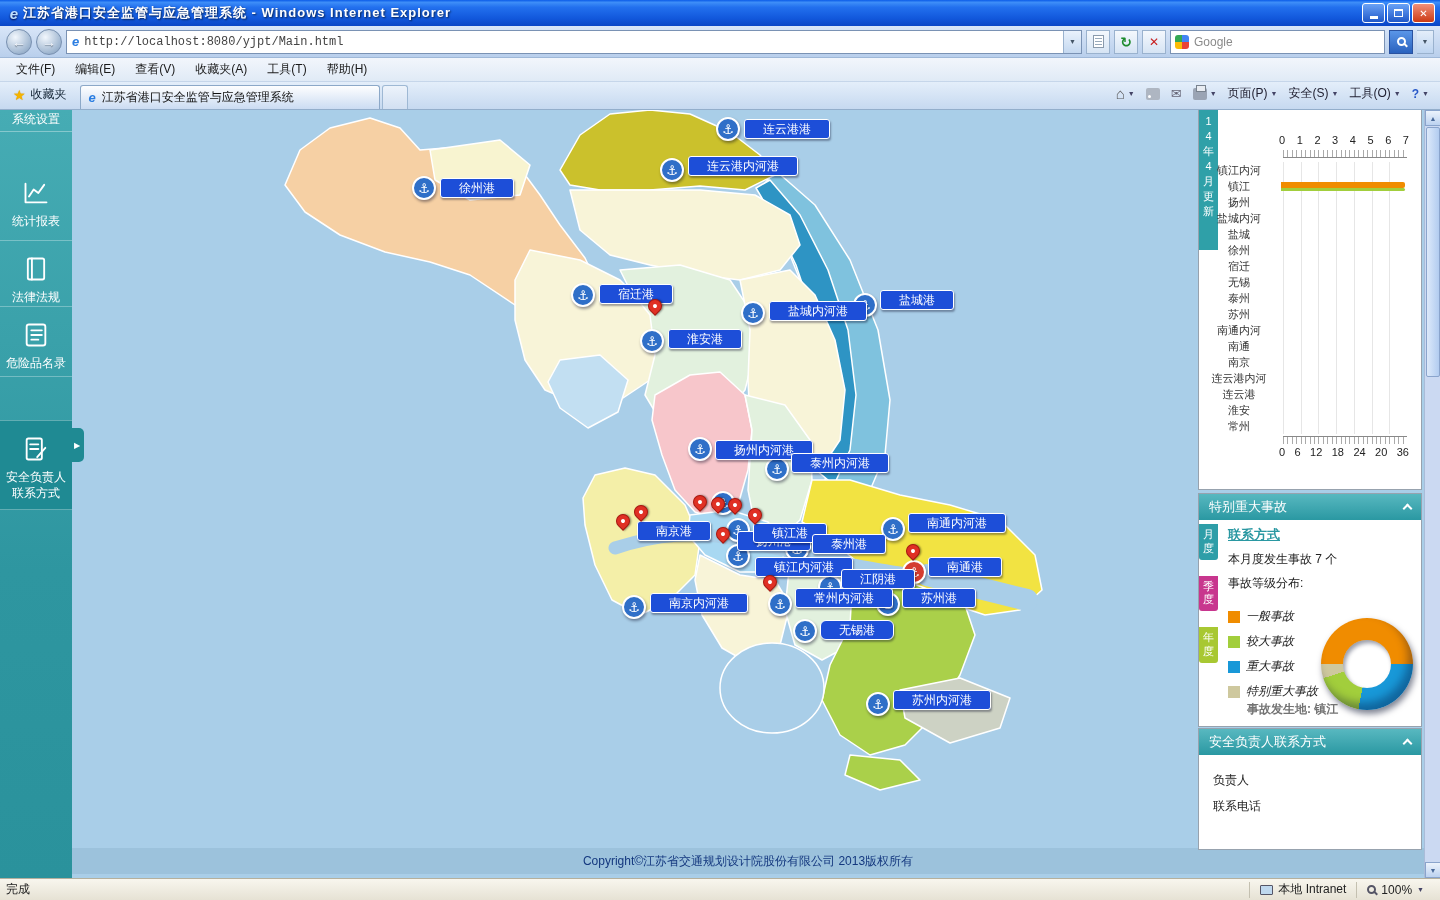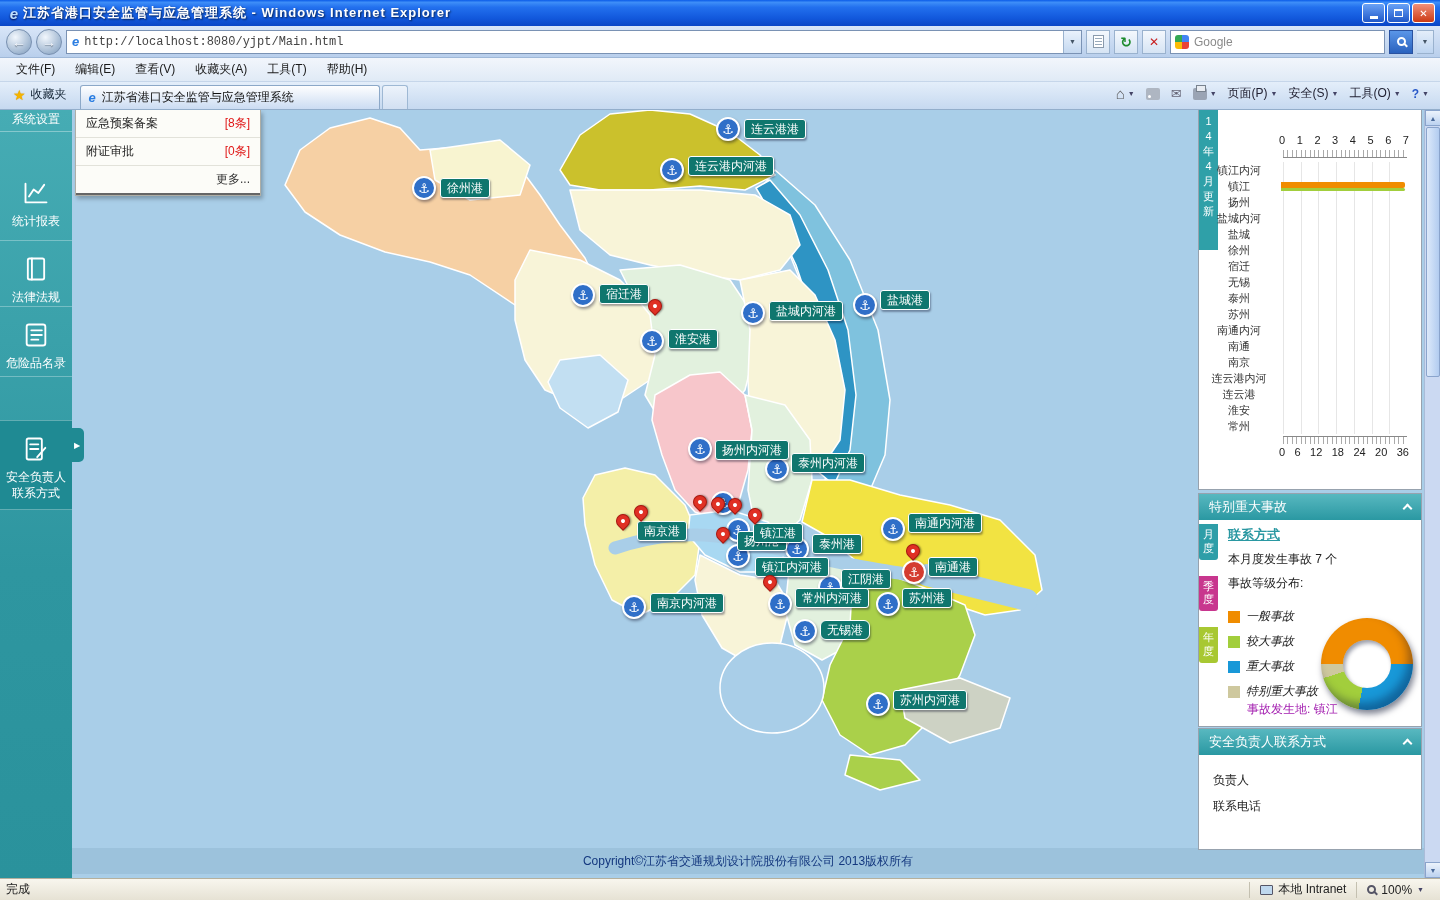--- a/index.html
+++ b/index.html
@@ -59,21 +59,21 @@
   .side-item{position:absolute;width:100%;display:flex;flex-direction:column;align-items:center;gap:7px;border-bottom:1px solid rgba(255,255,255,.3);padding-top:14px;}
   .side-item .lbl{font-size:12px;line-height:1.3;text-align:center;}
   .side-item.active{background:#1F8A93;border-top:1px solid rgba(255,255,255,.3);}
   .side-arrow{position:absolute;left:70px;top:318px;width:14px;height:34px;background:#1F8A93;border-radius:0 5px 5px 0;display:flex;align-items:center;justify-content:center;font-size:8px;color:#fff;z-index:31;}
   
   .map-area{position:absolute;left:72px;top:0;right:16px;bottom:0;overflow:hidden;}
   .map-area svg{position:absolute;left:0;top:0;}
   .ports-layer{position:absolute;left:0;top:0;width:100%;height:100%;}
   .anchor-marker{position:absolute;width:24px;height:24px;border-radius:50%;background:#2F6FC8;border:2px solid #fff;color:#fff;display:flex;align-items:center;justify-content:center;font-size:13px;box-shadow:1px 2px 3px rgba(0,0,30,.4);z-index:3;}
   .anchor-marker.red{background:#D43C30;}
-  .port-label{position:absolute;background:#0f766e;border:1px solid #fff;border-radius:3px;color:#fff;font-size:12px;line-height:1;padding:3px 6px;white-space:nowrap;box-shadow:1px 2px 2px rgba(0,0,30,.35);z-index:4;}
+  .port-label{position:absolute;background:#1d4ed8;border:1px solid #fff;border-radius:3px;color:#fff;font-size:12px;line-height:1;padding:3px 18px;white-space:nowrap;box-shadow:1px 2px 2px rgba(0,0,30,.35);z-index:4;}
   .red-pin{position:absolute;width:14px;height:14px;background:#E03024;border:1px solid #A81810;border-radius:50% 50% 50% 0;transform:rotate(-45deg);box-shadow:1px 1px 2px rgba(0,0,0,.4);z-index:5;}
   .red-pin::after{content:"";position:absolute;left:4px;top:4px;width:4px;height:4px;border-radius:50%;background:#fff;}
   .copyright{position:absolute;left:0;right:0;bottom:4px;height:26px;background:#9CC2DC;display:flex;align-items:center;justify-content:center;font-size:12px;color:#14387F;z-index:2;}
   
   .quick-panel{position:absolute;left:75px;top:0;width:186px;background:#FCFCF8;border:1px solid #AEAEA6;border-top:none;box-shadow:2px 3px 4px rgba(0,0,0,.25);font-size:12px;z-index:20;}
   .qrow{display:flex;justify-content:space-between;align-items:center;padding:5px 10px;border-bottom:1px solid #E2E2DA;color:#222;}
   .qcount{color:#E01818;}
   .qmore{text-align:right;padding:5px 10px;color:#333;border-bottom:2px solid #666;}
   
   .rpanel{position:absolute;right:18px;width:224px;background:#fff;border:1px solid #97A2AE;z-index:20;}
@@ -101,21 +101,21 @@
   .acc-body{position:absolute;left:19px;top:26px;right:0;bottom:0;padding:6px 8px 6px 10px;}
   .acc-title{color:#2A98A2;font-weight:bold;font-size:13px;text-decoration:underline;}
   .acc-summary{font-size:12px;color:#222;margin-top:7px;}
   .acc-dist{font-size:12px;color:#222;margin-top:7px;}
   .acc-legend{margin-top:12px;font-style:italic;}
   .leg-row{display:flex;align-items:center;gap:6px;height:25px;}
   .leg-swatch{width:12px;height:12px;display:inline-block;}
   .leg-label{font-size:12px;color:#222;}
   .donut{position:absolute;right:8px;top:98px;width:92px;height:92px;border-radius:50%;box-shadow:2px 4px 6px rgba(0,10,40,.5),inset -5px -7px 9px rgba(0,10,50,.35);}
   .donut::after{content:"";position:absolute;inset:24%;border-radius:50%;background:#fff;box-shadow:inset 2px 3px 4px rgba(0,10,40,.4);}
-  .acc-loc{position:absolute;left:29px;bottom:8px;font-size:12px;color:#a21caf;}
+  .acc-loc{position:absolute;left:29px;bottom:8px;font-size:12px;color:#737373;font-weight:bold;}
   
   .contact-panel{top:618px;height:122px;}
   .contact-body{padding:12px 14px;}
   .contact-row{display:flex;gap:10px;font-size:12px;color:#222;height:26px;align-items:center;}
   
   .vscroll{position:absolute;right:0;top:0;width:16px;height:100%;background:#CBD9F2;border-left:1px solid #AABCD8;z-index:40;}
   .vs-btn{position:absolute;left:0;width:16px;height:16px;background:linear-gradient(#ECF3FC,#BCD2F0);border:1px solid #8AA4CC;color:#4A6A9A;font-size:7px;display:flex;align-items:center;justify-content:center;}
   .vs-btn.up{top:0;} .vs-btn.down{bottom:0;}
   .vs-thumb{position:absolute;top:17px;left:1px;width:14px;height:250px;background:linear-gradient(90deg,#DCE9FA,#B2CCF0);border:1px solid #8AA4CC;border-radius:2px;}
   
@@ -339,31 +339,20 @@
             <rect x="4" y="3" width="13" height="18" rx="1.5"></rect>
             <line x1="7" y1="8" x2="14" y2="8"></line>
             <line x1="7" y1="12" x2="14" y2="12"></line>
             <line x1="13" y1="19" x2="20" y2="11"></line>
           </svg>
         <span class="lbl"><span>安全负责人</span><br><span>联系方式</span></span>
       </div>
     </div>
     <div class="side-arrow">▶</div>
 
-    <div class="quick-panel">
-      <div class="qrow">
-        <span>应急预案备案</span>
-        <span class="qcount">[8条]</span>
-      </div>
-      <div class="qrow">
-        <span>附证审批</span>
-        <span class="qcount">[0条]</span>
-      </div>
-      <div class="qmore">更多...</div>
-    </div>
 
     <div class="rpanel chart-panel">
       <div class="cp-strip" id="cp-strip">
           <div class="cp-strip-ch">1</div>
           <div class="cp-strip-ch">4</div>
           <div class="cp-strip-ch">年</div>
           <div class="cp-strip-ch">4</div>
           <div class="cp-strip-ch">月</div>
           <div class="cp-strip-ch">更</div>
           <div class="cp-strip-ch">新</div>

